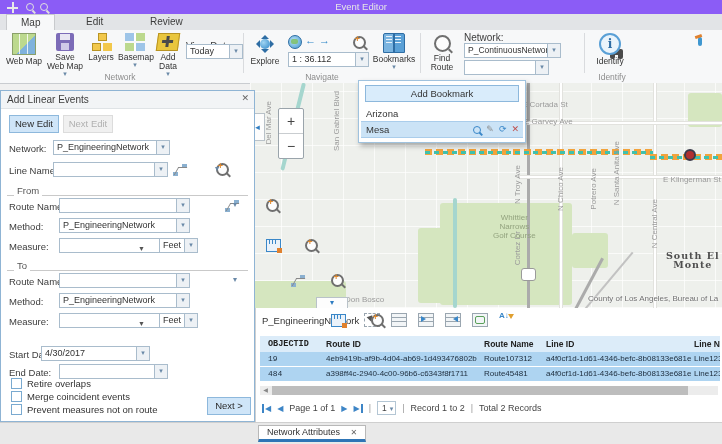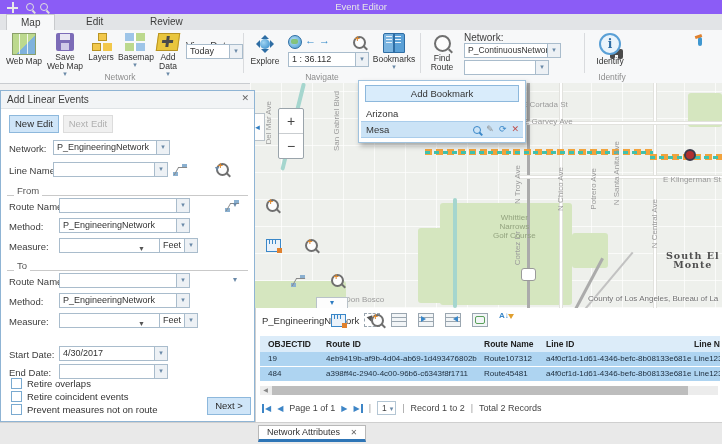--- a/index.html
+++ b/index.html
@@ -131,21 +131,21 @@
   .tico.sel{background:#fff;border-style:dashed;}
   .tico.sel::after{left:3px;top:2px;width:0;height:0;border:3px solid transparent;border-top:6px solid #555;transform:rotate(-20deg);}
   .tico.grid{background:linear-gradient(#f2f5f7 0 3px,#9aa6b0 3px 4px,#f2f5f7 4px 7px,#9aa6b0 7px 8px,#f2f5f7 8px 12px);}
   .tico.arrow1::after{left:2px;top:2px;width:0;height:0;border:3px solid transparent;border-left:5px solid #3a87c8;}
   .tico.arrow2::after{right:2px;top:2px;width:0;height:0;border:3px solid transparent;border-right:5px solid #3a87c8;}
   .tico.switch::after{left:2px;top:2px;width:8px;height:6px;border:1.5px solid #5aa05a;border-radius:2px;}
   .tico.sort{background:#fff;border:none;color:#3a87c8;font-size:8px;line-height:6px;font-weight:bold;}
   .tico.sort::after{content:"";right:-1px;top:1px;width:0;height:0;border:3px solid transparent;border-top:5px solid #e0a030;}
   .trow{position:absolute;left:4px;right:2px;display:flex;white-space:nowrap;overflow:hidden;}
   .trow span{overflow:hidden;flex:none;}
-  .c0{width:58px;padding-left:8px;}.c1{width:158px;}.c2{width:62px;}.c3{width:148px;}.c4{flex:1 1 auto;}
+  .c0{width:58px;padding-left:8px;font-family:Liberation Mono, monospace;}.c1{width:158px;}.c2{width:62px;}.c3{width:148px;}.c4{flex:1 1 auto;}
   #tbl-head{top:28px;height:16px;line-height:16px;background:#dcecf9;font-weight:bold;font-size:8.5px;color:#222;}
   .datarow{height:14px;line-height:14px;background:#aed4f1;font-size:8px;color:#203040;border-bottom:1px solid #fff;}
   #hscroll{position:absolute;left:4px;right:4px;top:78px;height:9px;background:#ececec;}
   #hscroll .thumb{position:absolute;left:12px;right:30px;top:0;bottom:0;background:#bdbdbd;}
   #hscroll .larr{position:absolute;left:0;top:0;width:11px;height:9px;color:#888;font-size:6px;line-height:9px;text-align:center;}
   #pager{position:absolute;left:6px;top:92px;height:16px;display:flex;align-items:center;gap:6px;font-size:9px;color:#444;}
   .pgico{color:#3d85c6;font-size:8px;}
   .pgico.bar-l{border-left:2px solid #3d85c6;padding-left:1px;}
   .pgico.bar-r{border-right:2px solid #3d85c6;padding-right:1px;}
   .pg-sel{border:1px solid #b4c6d4;height:12px;line-height:12px;padding:0 2px 0 4px;font-size:8.5px;background:#fff;}
@@ -391,36 +391,36 @@
     <div class="small-select" style="left:58px;top:222px;width:96px;">
       <span></span><span class="combo-caret">▼</span>
     </div>
     <div class="small-select" style="left:158px;top:222px;width:34px;">
       <span>Feet</span><span class="dd-btn"></span>
     </div>
     <span class="ico i-ruler abs" style="left:200px;top:223px;"></span>
     <span class="ico mag abs" style="left:222px;top:223px;"><span class="pm">+</span></span>
 
     <div class="flabel" style="left:8px;top:258px;">Start Date:</div>
-    <div class="small-select" style="left:58px;top:255px;width:104px;">
+    <div class="small-select" style="left:40px;top:255px;width:104px;">
       <span>4/30/2017</span><span class="dd-btn"></span>
     </div>
     <div class="flabel" style="left:8px;top:276px;">End Date:</div>
     <div class="small-select" style="left:58px;top:273px;width:104px;">
       <span></span><span class="dd-btn"></span>
     </div>
 
     <div id="checks">
         <div class="checkrow" style="top: 287px;">
           <span class="checkbox"></span>
           <span>Retire overlaps</span>
         </div>
         <div class="checkrow" style="top: 300px;">
           <span class="checkbox"></span>
-          <span>Retire coincident events</span>
+          <span>Merge coincident events</span>
         </div>
         <div class="checkrow" style="top: 313px;">
           <span class="checkbox"></span>
           <span>Prevent measures not on route</span>
         </div>
       </div>
 
     <div class="pbtn primary" style="left:206px;top:306px;width:42px;">Next &gt;</div>
   </div>
 

